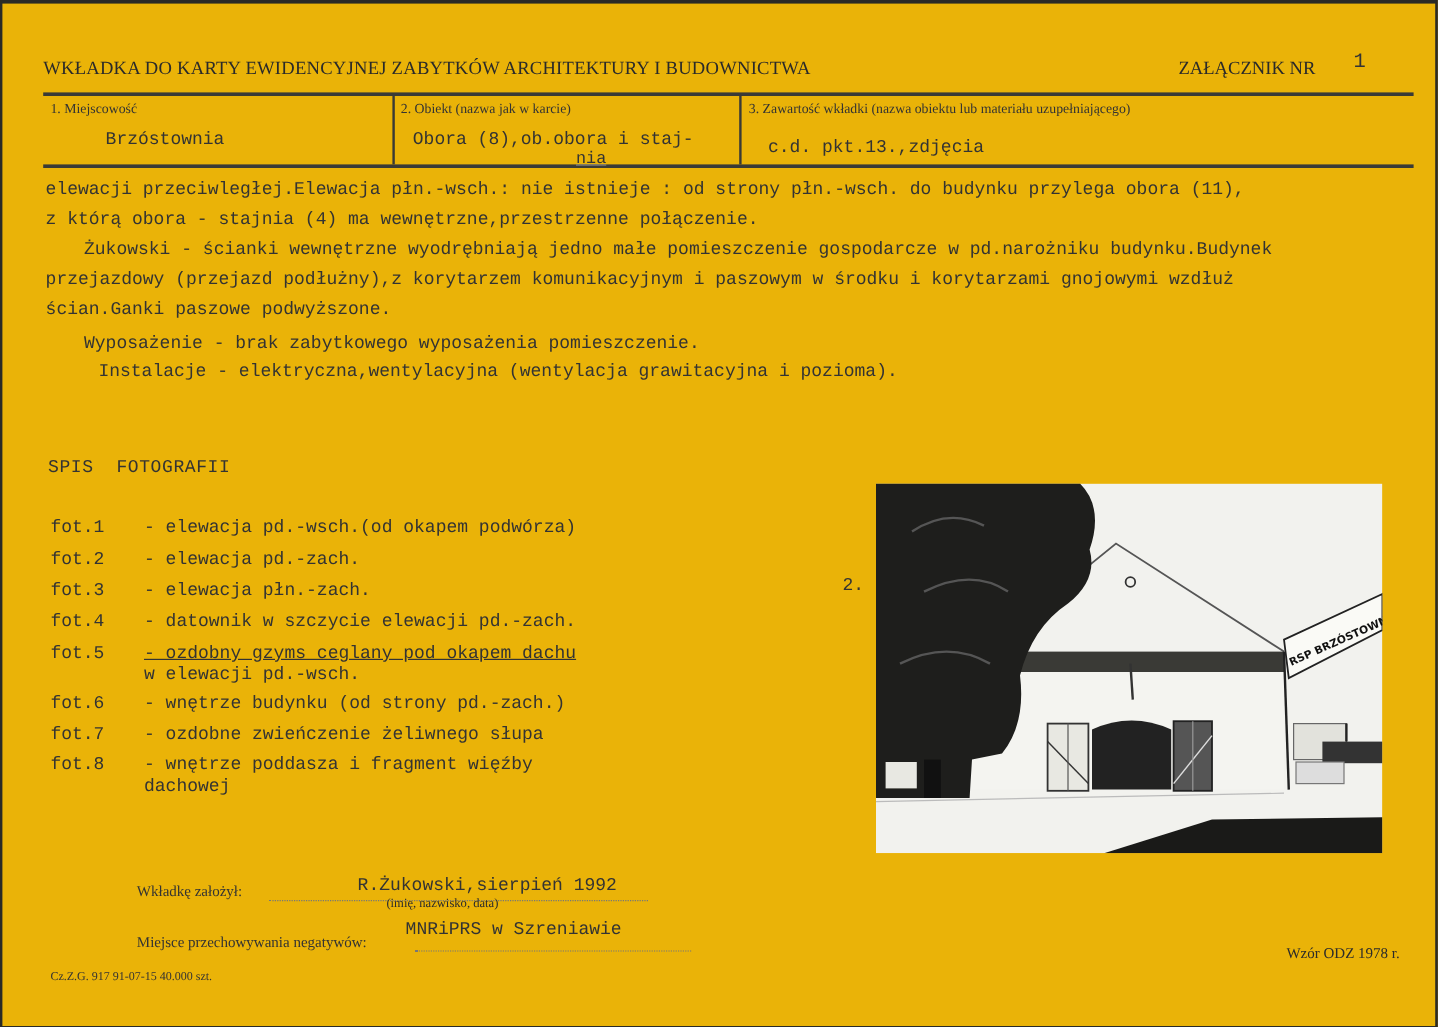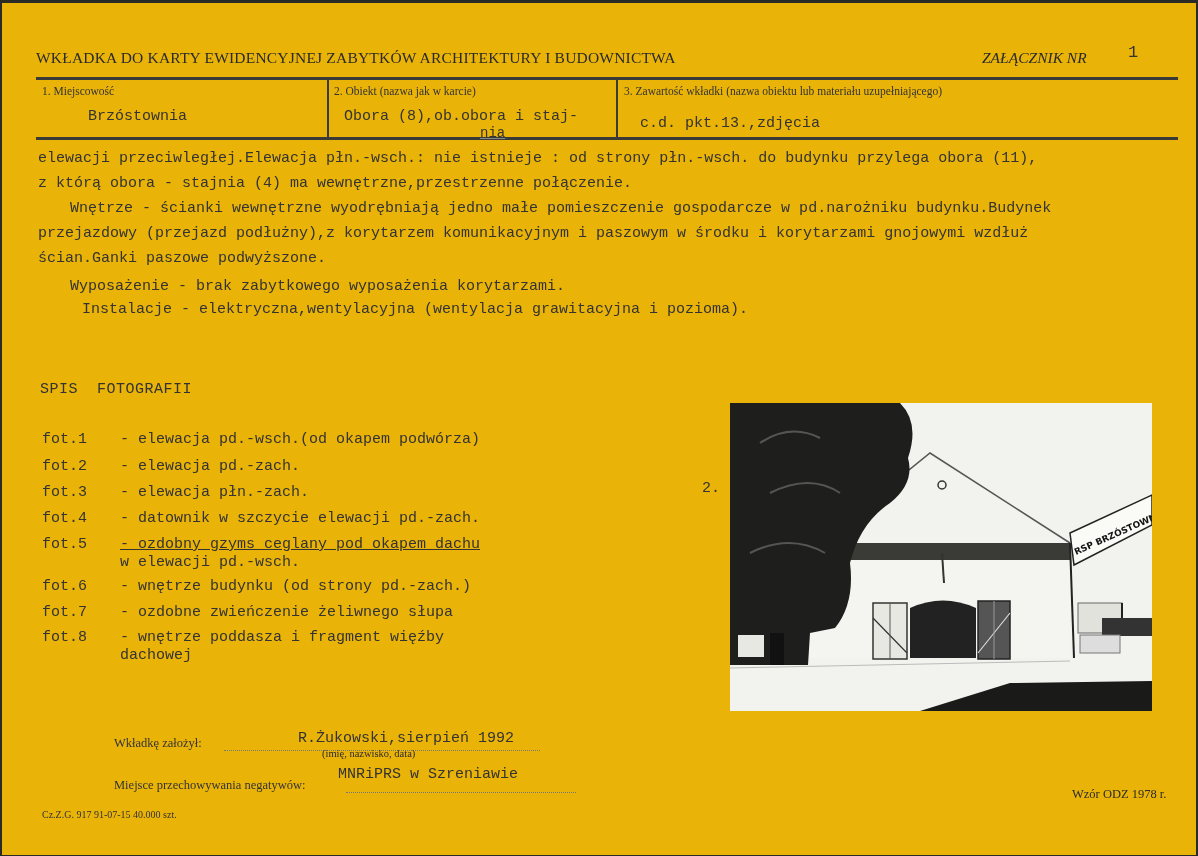--- a/index.html
+++ b/index.html
@@ -7,21 +7,21 @@
     .page {
       position: absolute; left: 2px; top: 3px; width: 1194px; height: 852px;
       background: #eab308;
       color: #2b2b2b;
       font-family: "Liberation Serif", serif;
     }
     .mono { font-family: "Liberation Mono", "DejaVu Sans Mono", monospace; color: #333; }
     .abs { position: absolute; white-space: nowrap; }
 
     .title { left: 34px; top: 46px; font-size: 15.5px; letter-spacing: 0.2px; color: #2a2a2a; }
-    .annex { left: 980px; top: 46px; font-size: 15.5px; color: #2a2a2a; font-style: italic; }
+    .annex { left: 980px; top: 46px; font-size: 15.5px; color: #2a2a2a; }
     .annex-num { left: 1126px; top: 40px; font-size: 17px; }
 
     .rule-top { left: 34px; top: 74px; width: 1142px; height: 3px; background: #3a3a36; }
     .rule-mid { left: 34px; top: 134px; width: 1142px; height: 3px; background: #3a3a36; }
     .vline { width: 2px; background: #3a3a36; top: 77px; height: 57px; }
     .v1 { left: 325px; }
     .v2 { left: 614px; }
 
     .field-label { font-size: 11.5px; color: #333; }
     .fl1 { left: 40px; top: 82px; }
@@ -72,26 +72,26 @@
   <div class="abs fv2b mono">nia</div>
 
   <div class="abs field-label fl3">3. Zawartość wkładki (nazwa obiektu lub materiału uzupełniającego)</div>
   <div class="abs field-value fv3 mono">c.d. pkt.13.,zdjęcia</div>
 
   <div class="abs body-line mono" style="left:36px; top:145px;">
     <span>elewacji przeciwległej.</span><span class="u">Elewacja</span> <span class="u">płn.-wsch</span><span>.: nie istnieje : od strony płn.-wsch. do budynku przylega obora (11),</span>
   </div>
   <div class="abs body-line mono" style="left:36px; top:170px;">z którą obora - stajnia (4) ma wewnętrzne,przestrzenne połączenie.</div>
   <div class="abs body-line mono" style="left:68px; top:195px;">
-    <span class="u">Wnętrze</span><span> - ścianki wewnętrzne wyodrębniają jedno małe pomieszczenie gospodarcze w pd.narożniku budynku.Budynek</span>
+    <span class="u">Żukowski</span><span> - ścianki wewnętrzne wyodrębniają jedno małe pomieszczenie gospodarcze w pd.narożniku budynku.Budynek</span>
   </div>
   <div class="abs body-line mono" style="left:36px; top:220px;">przejazdowy (przejazd podłużny),z korytarzem komunikacyjnym i paszowym w środku i korytarzami gnojowymi wzdłuż</div>
   <div class="abs body-line mono" style="left:36px; top:245px;">ścian.Ganki paszowe podwyższone.</div>
   <div class="abs body-line mono" style="left:68px; top:273px;">
-    <span class="u">Wyposażenie</span><span> - brak zabytkowego wyposażenia korytarzami.</span>
+    <span class="u">Wyposażenie</span><span> - brak zabytkowego wyposażenia pomieszczenie.</span>
   </div>
   <div class="abs body-line mono" style="left:68px; top:296px;margin-left:12px;">
     <span class="u">Instalacje</span><span> - elektryczna,wentylacyjna (wentylacja grawitacyjna i pozioma).</span>
   </div>
 
   <div class="abs spis mono u" style="white-space:pre;">SPIS  FOTOGRAFII</div>
 
   <div class="abs fot mono" style="top:428px;">
     <span class="fot-num">fot.1</span><span>- elewacja pd.-wsch.(od okapem podwórza)</span>
   </div>

